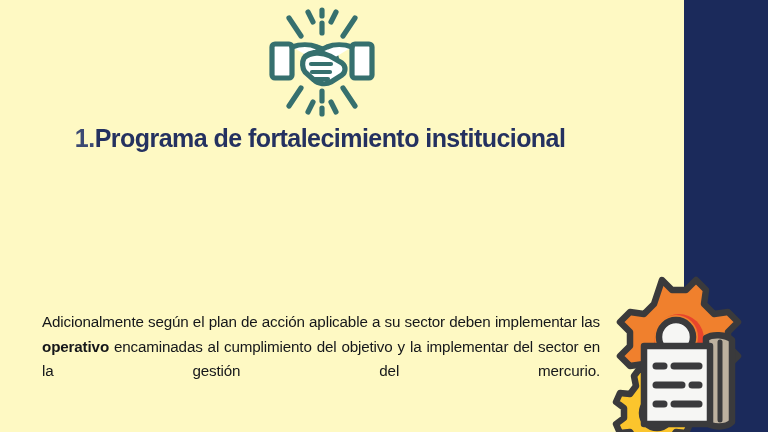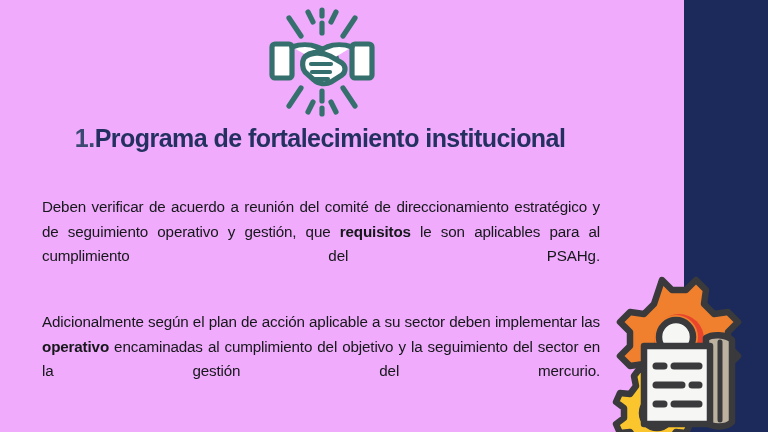--- a/index.html
+++ b/index.html
@@ -11,21 +11,21 @@
     height: 432px;
     overflow: hidden;
     font-family: "Liberation Sans", sans-serif;
     background: #d6dae0;
   }
 
   #slide {
     position: relative;
     width: 768px;
     height: 432px;
-    background: #f0abfc;
+    background: #fef9c3;
     overflow: hidden;
   }
 
   
   #navy-panel {
     position: absolute;
     top: 0;
     right: 0;
     width: 84px;
     height: 432px;
@@ -153,23 +153,22 @@
       </g>
 
       <path d="M47 50 C52 46 60 45 65 47" fill="none" stroke="#36706e" stroke-width="4.6" stroke-linecap="round"></path>
     </svg>
   </div>
 
   <div id="heading-row">
     <span id="heading-number">1.</span><span id="heading-title">Programa de fortalecimiento institucional</span>
   </div>
 
-  <p class="paragraph" id="paragraph-1"><span>Deben verificar de acuerdo a reunión del comité de direccionamiento estratégico y de seguimiento operativo y gestión, que </span><b>requisitos</b><span> le son aplicables para al cumplimiento del PSAHg.</span></p>
-
-  <p class="paragraph" id="paragraph-2"><span>Adicionalmente según el plan de acción aplicable a su sector deben implementar las </span><b>operativo</b><span> encaminadas al cumplimiento del objetivo y la seguimiento del sector en la gestión del mercurio.</span></p>
+
+  <p class="paragraph" id="paragraph-2"><span>Adicionalmente según el plan de acción aplicable a su sector deben implementar las </span><b>operativo</b><span> encaminadas al cumplimiento del objetivo y la implementar del sector en la gestión del mercurio.</span></p>
 
   <div id="gears-document-icon">
     <svg viewBox="0 0 168 160" xmlns="http://www.w3.org/2000/svg">
 
       <g>
         <path d="M62 8 L72 18 L86 18 L96 8 L106 18 L104 32 L114 42 L128 40
                  L138 50 L128 60 L128 74 L138 84 L128 94 L114 92 L104 102
                  L106 116 L96 126 L86 116 L72 116 L62 126 L52 116 L54 102
                  L44 92 L30 94 L20 84 L30 74 L30 60 L20 50 L30 40 L44 42
                  L54 32 Z" fill="#f0802d" stroke="#3a3a3c" stroke-width="6.5" stroke-linejoin="round"></path>

